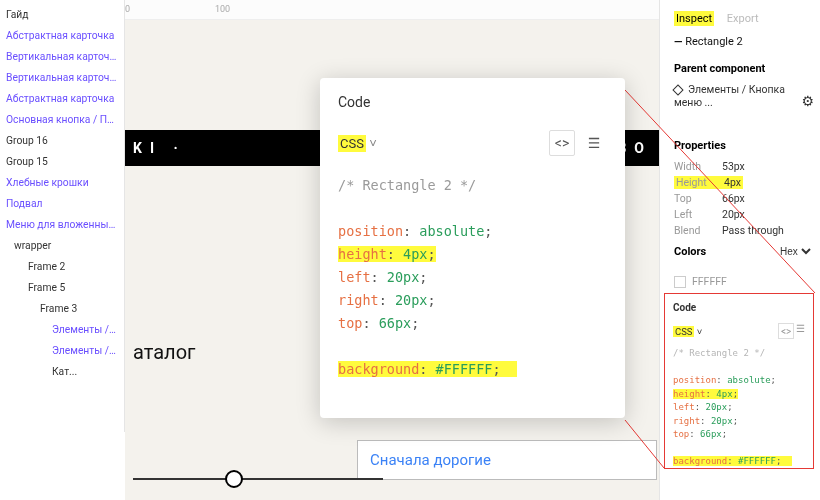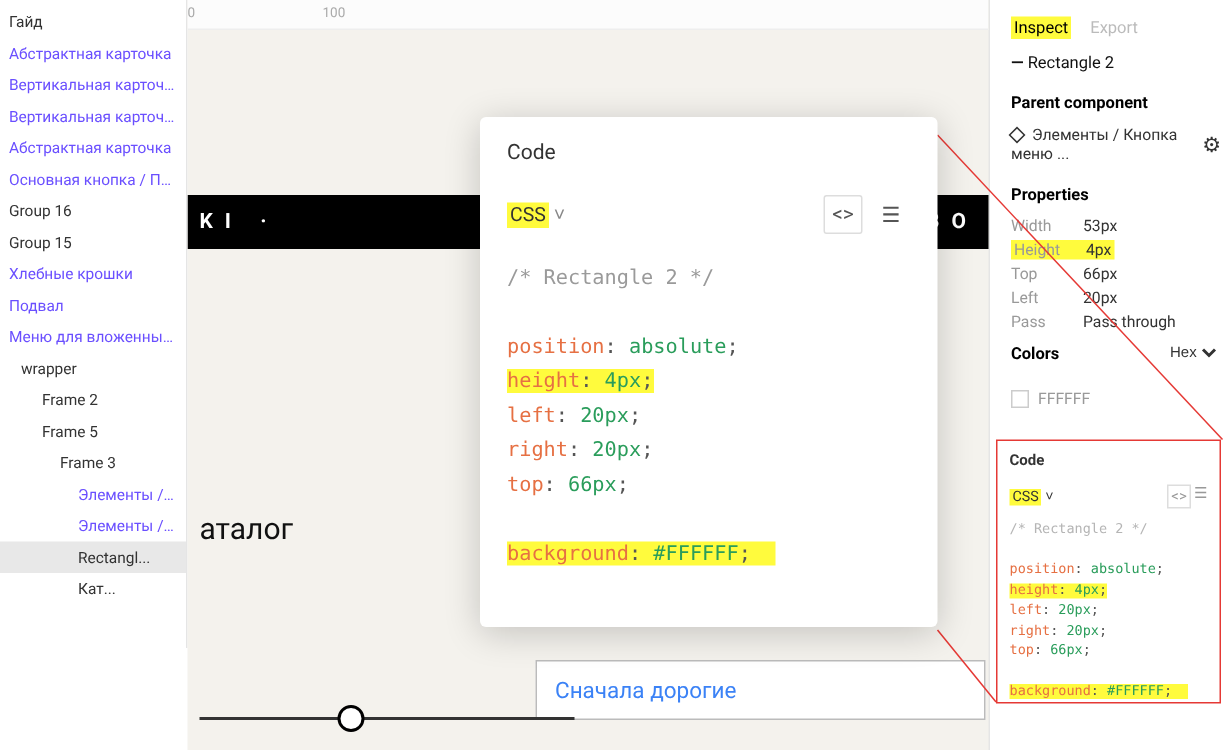--- a/index.html
+++ b/index.html
@@ -45,21 +45,21 @@
 
   
   .inspect { position: absolute; left: 664px; top: 0; width: 160px; height: 416px; background: #fff; padding: 12px 10px; }
   .insp-tabs { font-size: 11px; color: #999; margin-bottom: 10px; }
   .insp-tabs .active { color: #000; background: #fffb3d; padding: 1px 2px; margin-right: 10px; }
   .insp-tabs .inactive { color: #bbb; }
   .insp-sel { font-size: 11px; color: #111; margin-bottom: 14px; }
   .insp-sel::before { content: "—  "; font-weight: bold; }
   .insp-sec { font-size: 11px; font-weight: bold; color: #000; margin-bottom: 8px; margin-top: 6px; }
   .diamond { display: inline-block; width: 8px; height: 8px; border: 1px solid #333; transform: rotate(45deg); margin-right: 6px; vertical-align: middle; }
-  .comp-name { font-size: 10.5px; color: #333; display: flex; align-items: center; justify-content: space-between; margin-bottom: 14px; }
+  .comp-name { font-size: 10.5px; color: #333; display: flex; align-items: flex-end; justify-content: space-between; margin-bottom: 30px; }
   .gear { font-size: 14px; color: #333; cursor: pointer; }
   .proprow { display: flex; font-size: 10.5px; margin-bottom: 3px; }
   .proprow .k { color: #999; width: 48px; }
   .proprow .v { color: #333; text-align: center; }
   .proprow .hl { background: #fffb3d; padding: 0 2px; }
   .sec-row { display: flex; justify-content: space-between; align-items: center; margin-top: 8px; margin-bottom: 17px; font-size: 11px; }
   .sec-row select { border: none; font-size: 10px; color: #333; background: none; }
   .swatch-row { font-size: 10.5px; color: #999; display: flex; align-items: center; gap: 6px; margin-bottom: 6px; }
   .swatch { width: 12px; height: 12px; border: 1px solid #ccc; background: #fff; }
 
@@ -92,21 +92,20 @@
       <div class="item ">Group 15</div>
       <div class="item blue">Хлебные крошки</div>
       <div class="item blue">Подвал</div>
       <div class="item blue">Меню для вложенных страниц</div>
       <div class="item ind1">wrapper</div>
       <div class="item ind2">Frame 2</div>
       <div class="item ind2">Frame 5</div>
       <div class="item ind3">Frame 3</div>
       <div class="item blue ind4">Элементы / ...</div>
       <div class="item blue ind4">Элементы / ...</div>
-      <div class="item ind4 sel">Rectangl...</div>
       <div class="item ind4">Кат...</div>
     </div>
 </div>
 
 <div class="canvas">
   <div class="canvas-ruler">
     <span>0</span>
     <span>100</span>
   </div>
   <div class="blackbar">
@@ -172,21 +171,21 @@
       </div>
       <div class="proprow">
         <span class="k">Top</span>
         <span class="v">66px</span>
       </div>
       <div class="proprow">
         <span class="k">Left</span>
         <span class="v">20px</span>
       </div>
       <div class="proprow">
-        <span class="k">Pass</span>
+        <span class="k">Blend</span>
         <span class="v">Pass through</span>
       </div>
     </div>
 
   <div class="sec-row">
     <span class="insp-sec" style="margin:0">Colors</span>
     <select><option>Hex</option></select>
   </div>
   <div class="swatch-row">
     <span class="swatch"></span>

